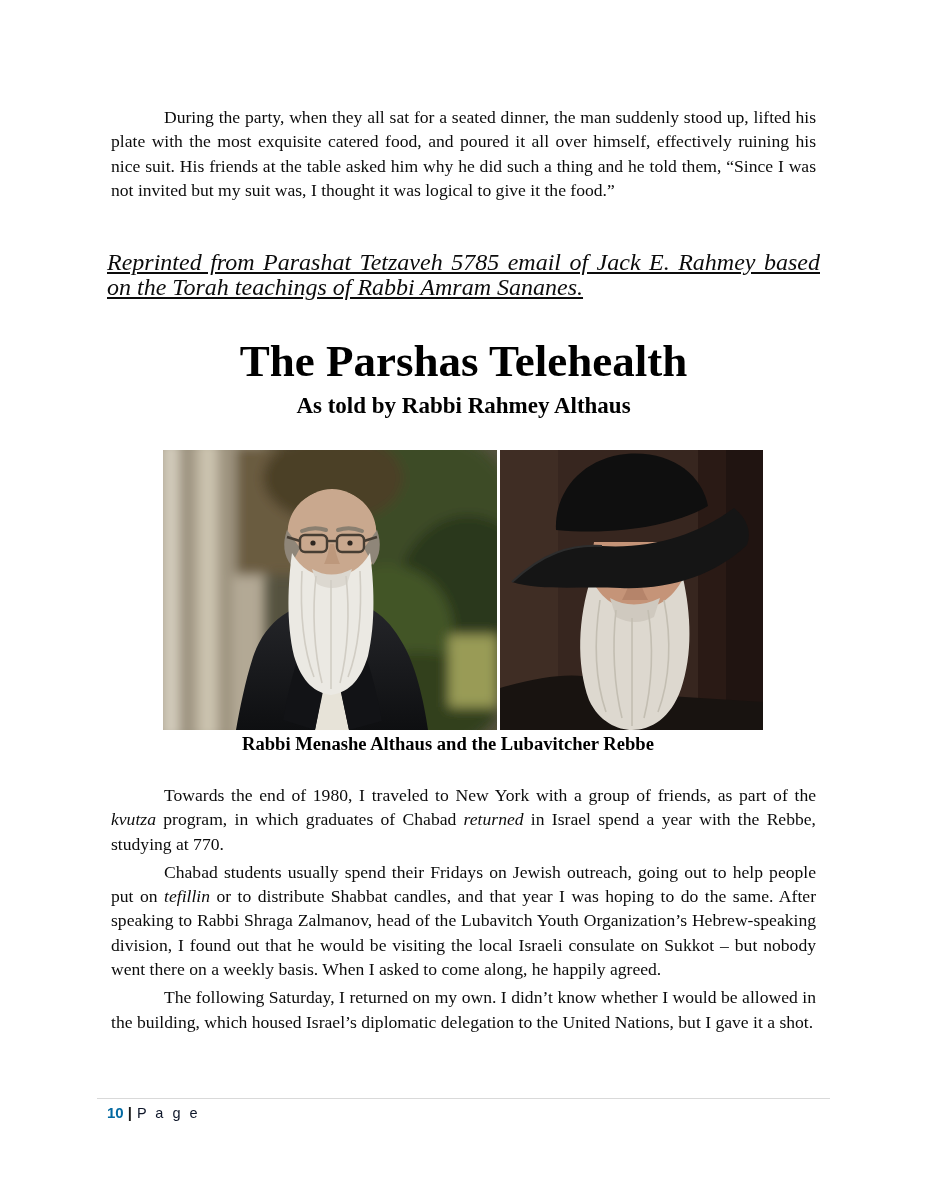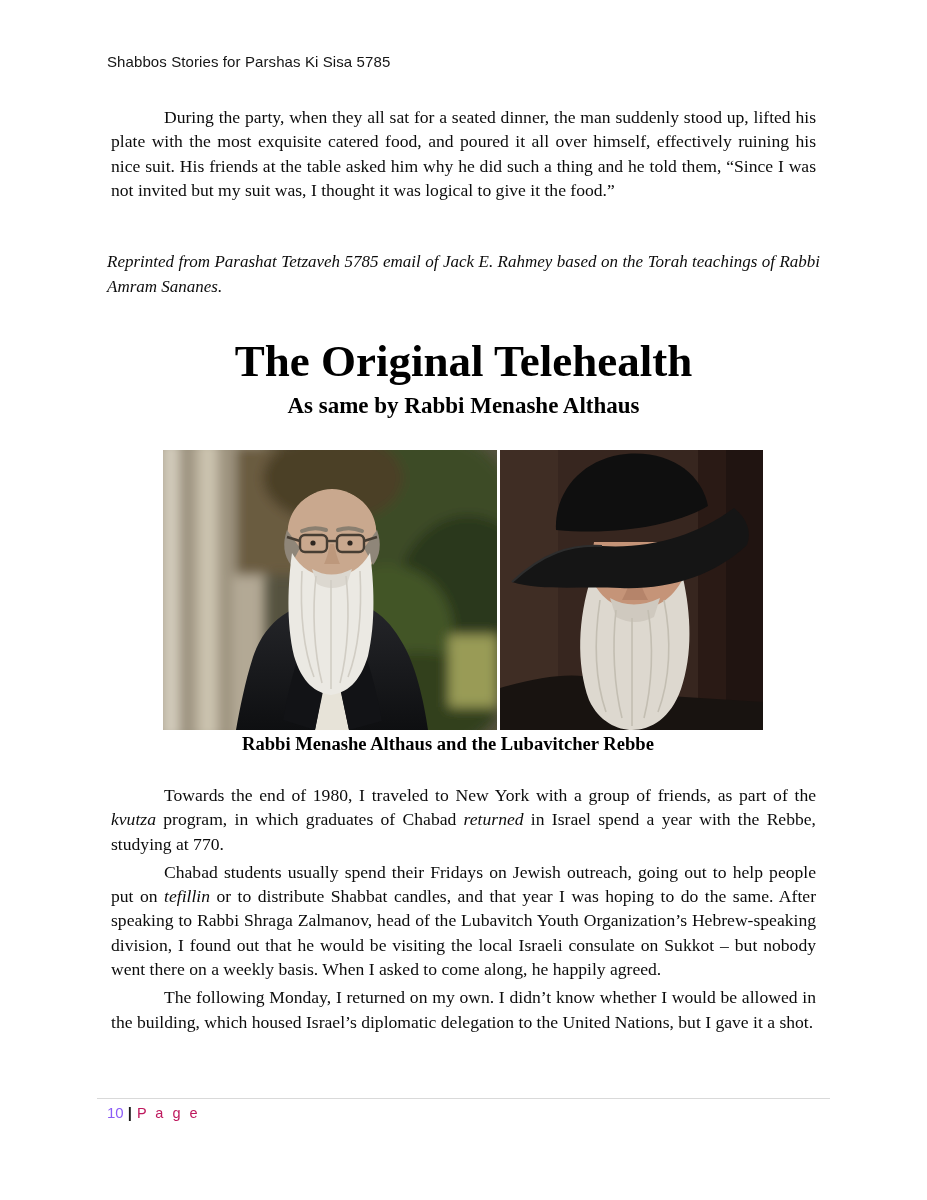--- a/index.html
+++ b/index.html
@@ -20,22 +20,22 @@
   .bp{
     margin:4px;
     font-size:17.6px;line-height:24.3px;
     text-align:justify;
     text-indent:53px;
   }
   .it{}
   .intro{position:absolute;top:101px;left:107px;width:713px;}
   .attribution{
     position:absolute;top:250px;left:107px;width:713px;
-    margin:0;font-size:17px;line-height:24.6px;
-    font-style:italic;text-align:justify;text-indent:0;
+    margin:0;font-size:24px;line-height:24.6px;
+    font-style:italic;text-align:justify;text-indent:0;text-decoration:underline;
   }
   .article-title{
     position:absolute;top:334px;left:0;width:927px;
     margin:0;text-align:center;
     font-size:45px;font-weight:bold;line-height:1.2;
     color:#000;
   }
   .article-subtitle{
     position:absolute;top:393px;left:0;width:927px;
     margin:0;text-align:center;
@@ -56,39 +56,38 @@
   .body-block{position:absolute;top:779px;left:107px;width:713px;}
   .footer-rule{
     position:absolute;top:1098px;left:97px;width:733px;height:1px;
     background:#d9d9d9;
   }
   .footer{
     position:absolute;top:1104px;left:107px;
     font-family:"Liberation Sans", sans-serif;
     font-size:15px;
   }
-  .fnum{font-weight:normal;color:#8b5cf6;}
+  .fnum{font-weight:bold;color:#0369a1;}
   .fsep{font-weight:bold;color:#1a1a1a;margin:0 5px 0 4px;}
-  .flabel{color:#be185d;letter-spacing:2.5px;font-size:14.5px;}
+  .flabel{color:#0f172a;letter-spacing:2.5px;font-size:14.5px;}
 </style>
 </head>
 <body>
 
 <div class="page">
 
-  <div class="doc-header">Shabbos Stories for Parshas Ki Sisa 5785</div>
 
   <div class="intro">
     <p class="bp">During the party, when they all sat for a seated dinner, the man suddenly stood up, lifted his plate with the most exquisite catered food, and poured it all over himself, effectively ruining his nice suit. His friends at the table asked him why he did such a thing and he told them, “Since I was not invited but my suit was, I thought it was logical to give it the food.”</p>
   </div>
 
   <p class="attribution">Reprinted from Parashat Tetzaveh 5785 email of Jack E. Rahmey based on the Torah teachings of Rabbi Amram Sananes.</p>
 
-  <h1 class="article-title">The Original Telehealth</h1>
-  <h2 class="article-subtitle">As same by Rabbi Menashe Althaus</h2>
+  <h1 class="article-title">The Parshas Telehealth</h1>
+  <h2 class="article-subtitle">As told by Rabbi Rahmey Althaus</h2>
 
   <div class="photo-row">
 
     <svg class="photo" width="334" height="280" viewBox="0 0 334 280" role="img" aria-label="Portrait of Rabbi Menashe Althaus">
       <defs>
         <filter id="blurL" x="-20%" y="-20%" width="140%" height="140%">
           <feGaussianBlur stdDeviation="6"></feGaussianBlur>
         </filter>
         <linearGradient id="suitG" x1="0" y1="0" x2="0" y2="1">
           <stop offset="0" stop-color="#26272b"></stop>
@@ -170,21 +169,21 @@
         <path d="M12,132 C42,104 70,94 102,96" stroke="#2e2e2e" stroke-width="2" fill="none"></path>
       </g>
     </svg>
   </div>
 
   <p class="photo-caption">Rabbi Menashe Althaus and the Lubavitcher Rebbe</p>
 
   <div class="body-block">
     <p class="bp"><span>Towards the end of 1980, I traveled to New York with a group of friends, as part of the </span><i class="it">kvutza</i><span> program, in which graduates of Chabad </span><i class="it">returned</i><span> in Israel spend a year with the Rebbe, studying at 770.</span></p>
     <p class="bp"><span>Chabad students usually spend their Fridays on Jewish outreach, going out to help people put on </span><i class="it">tefillin</i><span> or to distribute Shabbat candles, and that year I was hoping to do the same. After speaking to Rabbi Shraga Zalmanov, head of the Lubavitch Youth Organization’s Hebrew-speaking division, I found out that he would be visiting the local Israeli consulate on Sukkot – but nobody went there on a weekly basis. When I asked to come along, he happily agreed.</span></p>
-    <p class="bp">The following Monday, I returned on my own. I didn’t know whether I would be allowed in the building, which housed Israel’s diplomatic delegation to the United Nations, but I gave it a shot.</p>
+    <p class="bp">The following Saturday, I returned on my own. I didn’t know whether I would be allowed in the building, which housed Israel’s diplomatic delegation to the United Nations, but I gave it a shot.</p>
   </div>
 
   <div class="footer-rule"></div>
   <div class="footer">
     <span class="fnum">10</span><span class="fsep">|</span><span class="flabel">P a g e</span>
   </div>
 
 </div>
 
 </body></html>

